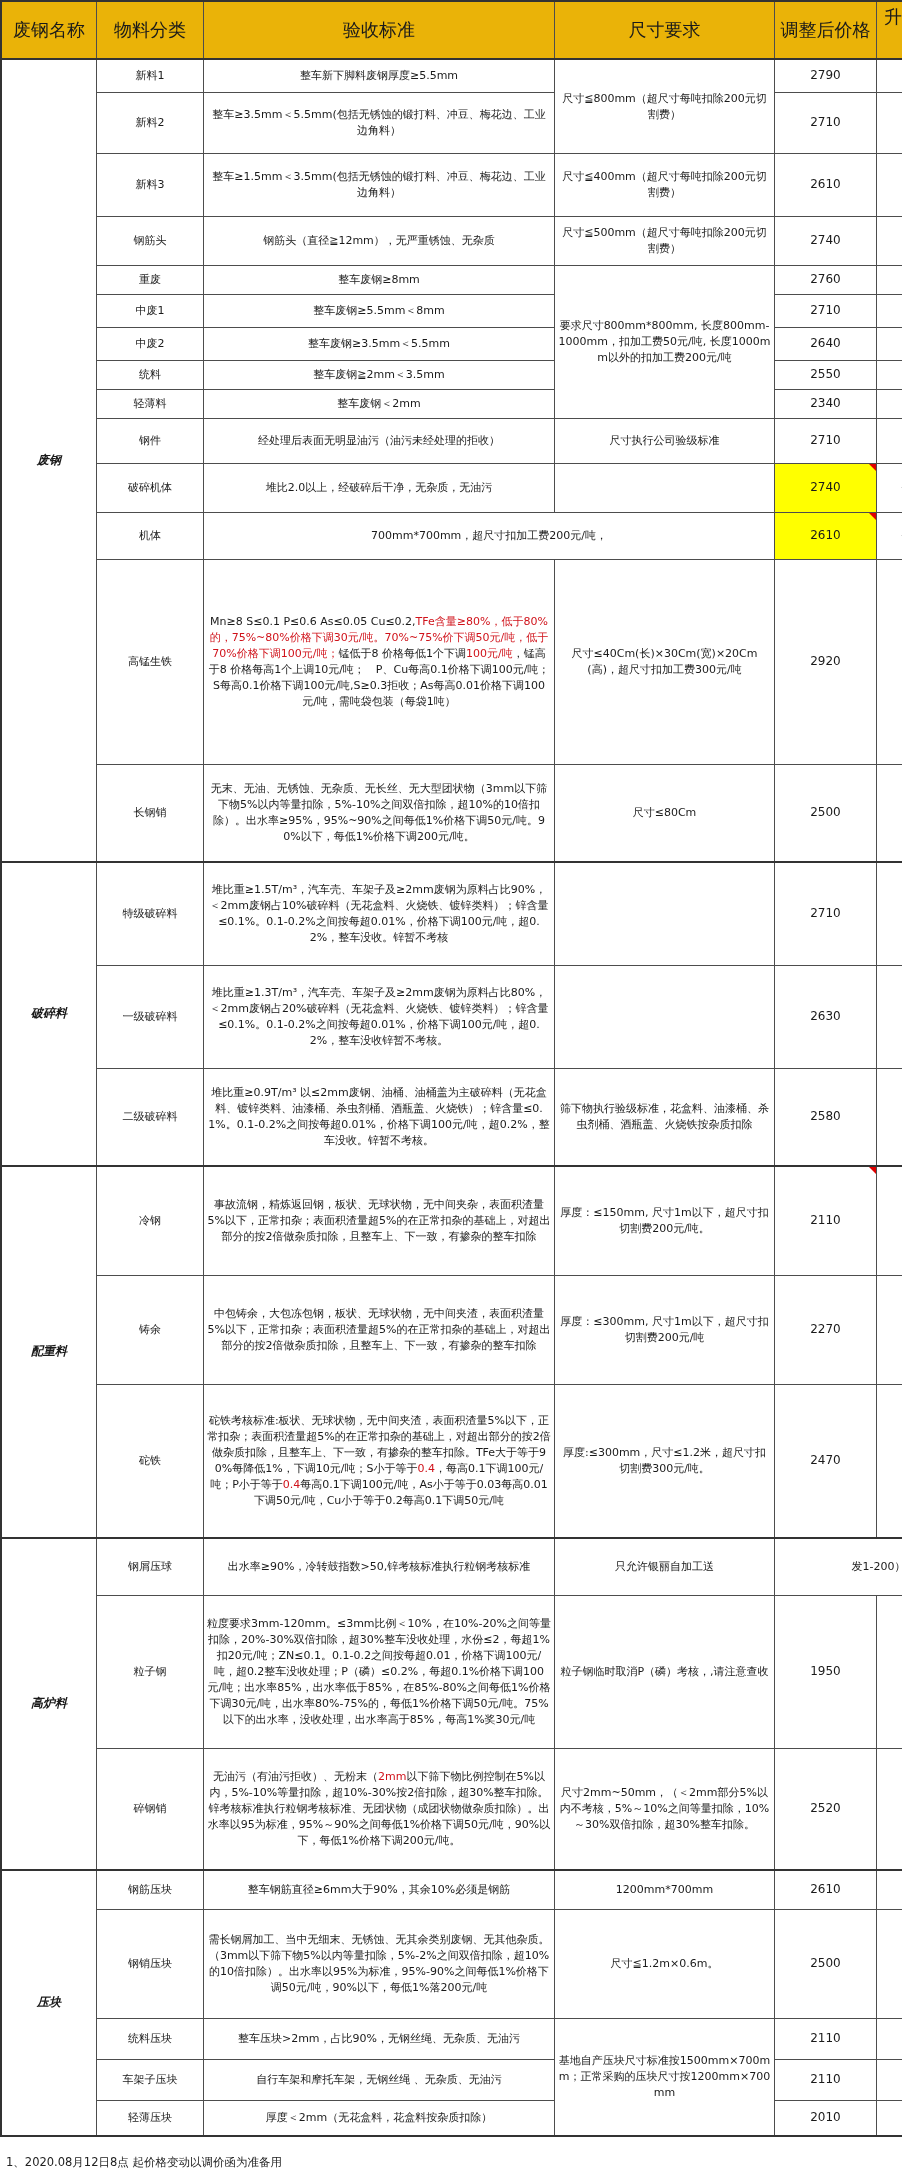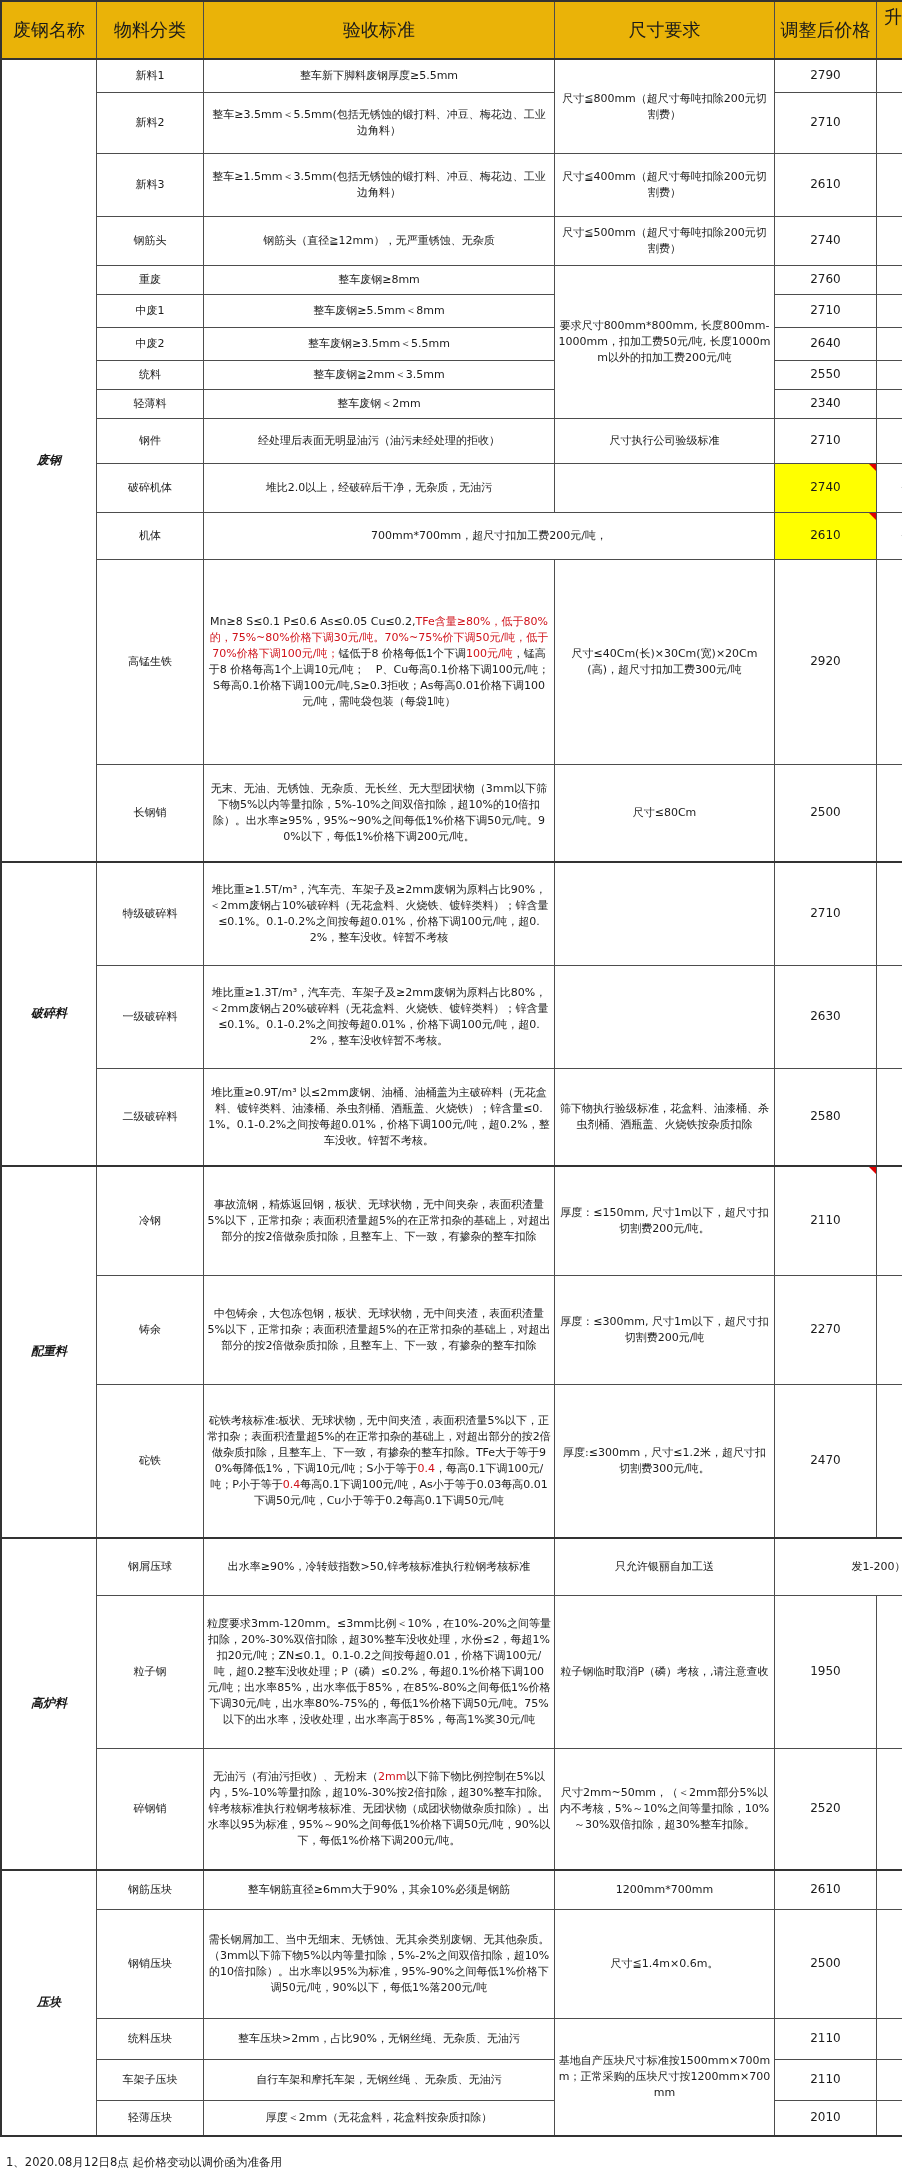--- a/index.html
+++ b/index.html
@@ -200,21 +200,21 @@
         <td class="group-cell" rowspan="5">压块</td>
         <td class="name-cell" style="height: 34px;">钢筋压块</td>
         <td class="std-cell"><span>整车钢筋直径≥6mm大于90%，其余10%必须是钢筋</span></td>
         <td class="size-cell">1200mm*700mm</td>
         <td class="price-cell">2610</td>
         <td class="change-cell"></td>
       </tr>
       <tr>
         <td class="name-cell" style="height: 104px;">钢销压块</td>
         <td class="std-cell"><span>需长钢屑加工、当中无细末、无锈蚀、无其余类别废钢、无其他杂质。（3mm以下筛下物5%以内等量扣除，5%-2%之间双倍扣除，超10%的10倍扣除）。出水率以95%为标准，95%-90%之间每低1%价格下调50元/吨，90%以下，每低1%落200元/吨</span></td>
-        <td class="size-cell">尺寸≦1.4m×0.6m。</td>
+        <td class="size-cell">尺寸≦1.2m×0.6m。</td>
         <td class="price-cell">2500</td>
         <td class="change-cell"></td>
       </tr>
       <tr>
         <td class="name-cell" style="height: 36px;">统料压块</td>
         <td class="std-cell"><span>整车压块&gt;2mm，占比90%，无钢丝绳、无杂质、无油污</span></td>
         <td class="size-cell" rowspan="3">基地自产压块尺寸标准按1500mm×700mm；正常采购的压块尺寸按1200mm×700mm</td>
         <td class="price-cell">2110</td>
         <td class="change-cell"></td>
       </tr>

